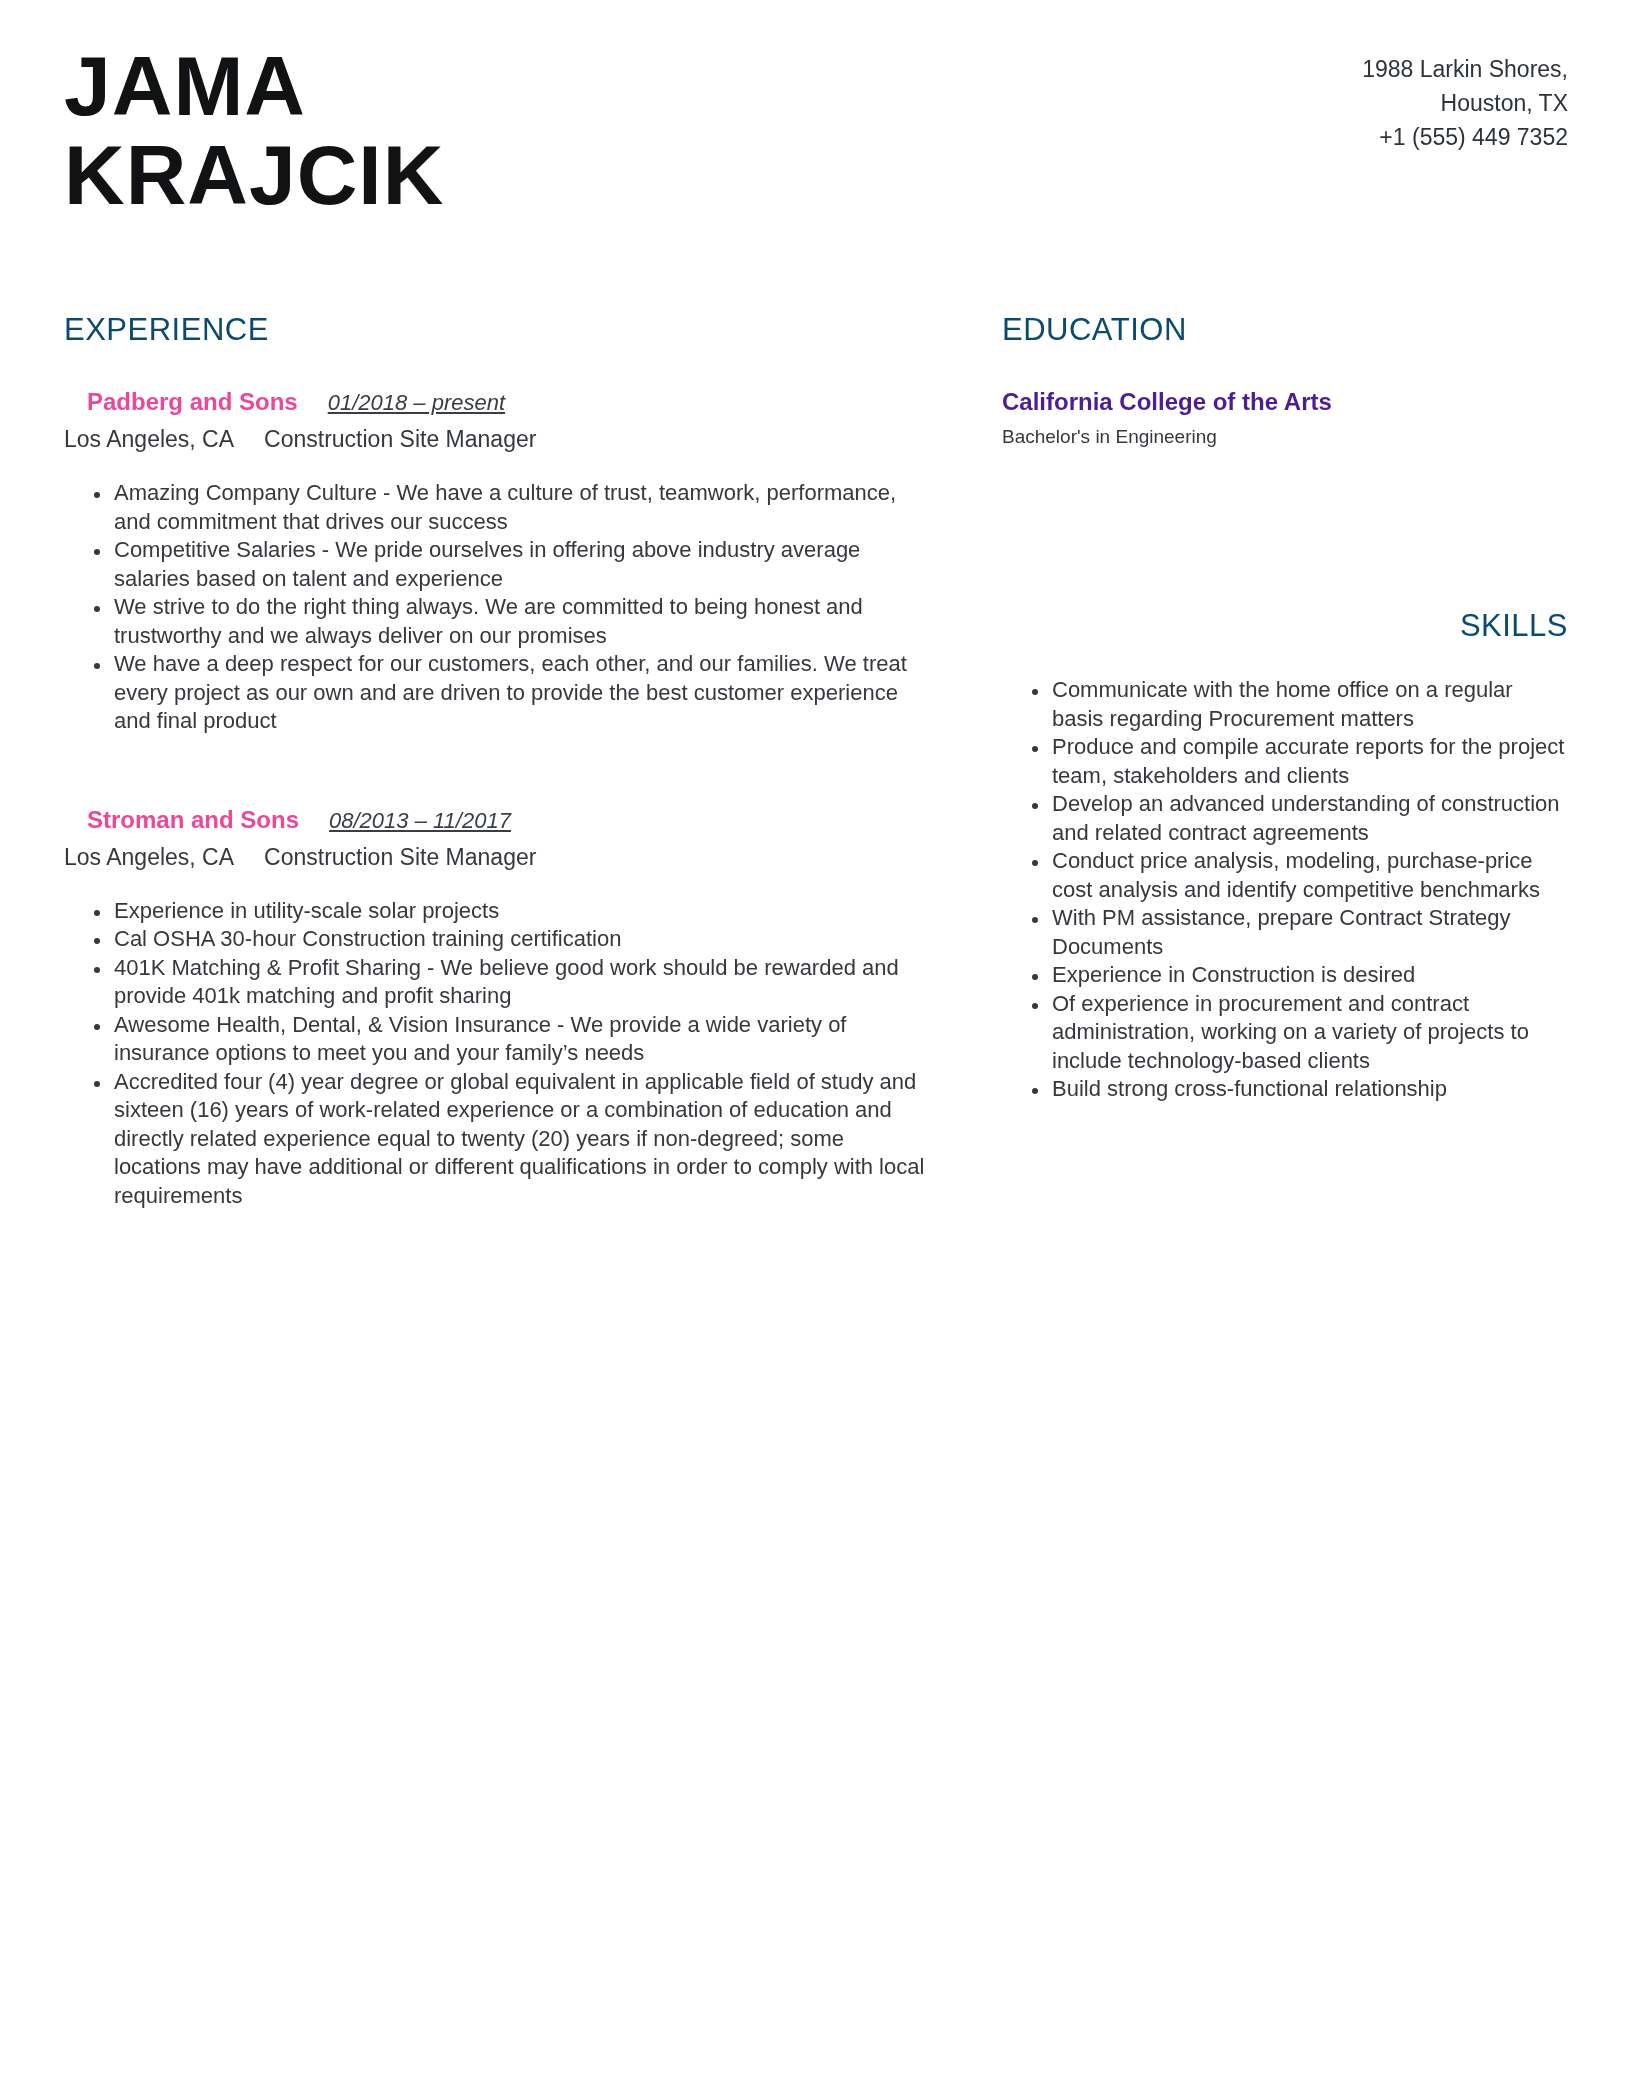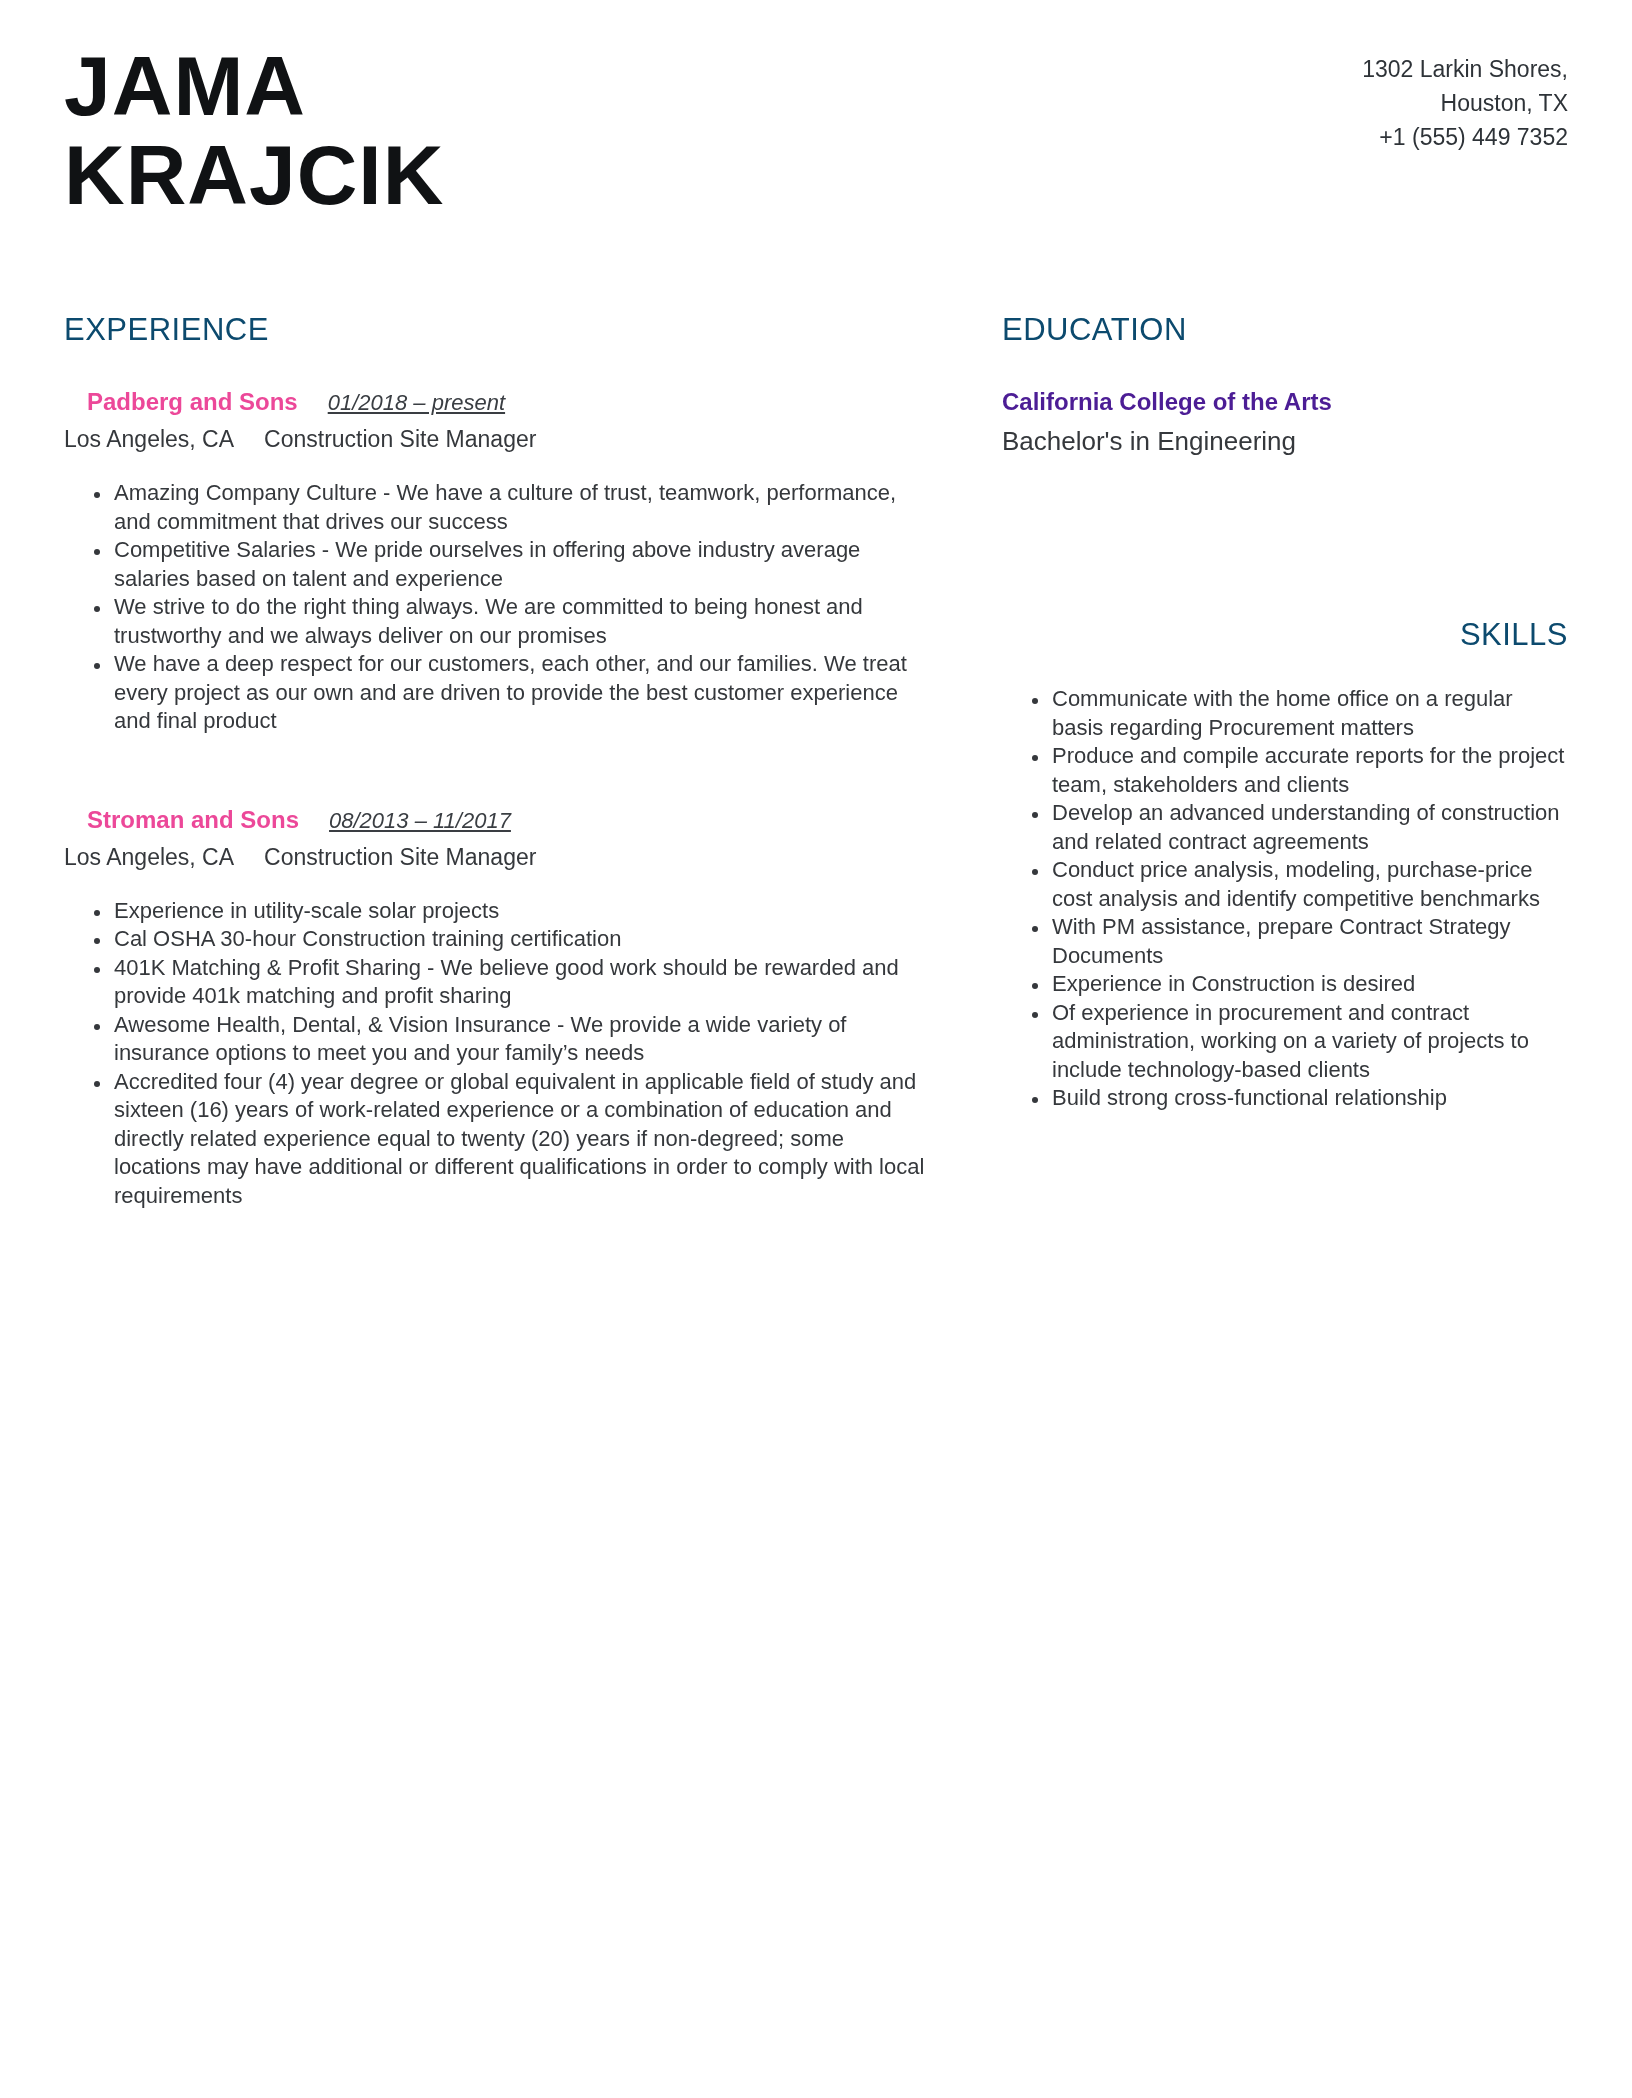--- a/index.html
+++ b/index.html
@@ -128,40 +128,40 @@
   }
 
   
   .school {
     font-size: 24px;
     font-weight: 700;
     color: #4c1d95;
   }
   .degree {
     margin-top: 10px;
-    font-size: 26px;
+    font-size: 19px;
     color: #35383c;
   }
 
   ul.skills-list {
     margin-top: 28px;
   }
 </style>
 </head>
 <body>
 
 <div class="page">
 
   <div class="header">
     <div class="name-block">
       <div>JAMA</div>
       <div>KRAJCIK</div>
     </div>
     <div class="contact-block">
-      <div>1302 Larkin Shores,</div>
+      <div>1988 Larkin Shores,</div>
       <div>Houston, TX</div>
       <div class="phone">+1 (555) 449 7352</div>
     </div>
   </div>
 
   <div class="columns">
 
     <div class="col-left">
       <section class="experience-section">
         <h2 class="section-heading experience-heading">EXPERIENCE</h2>

